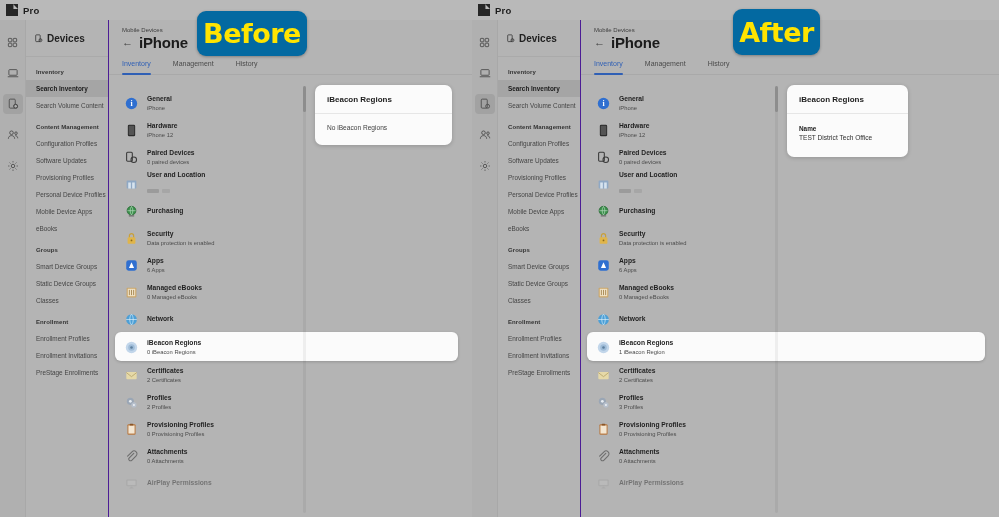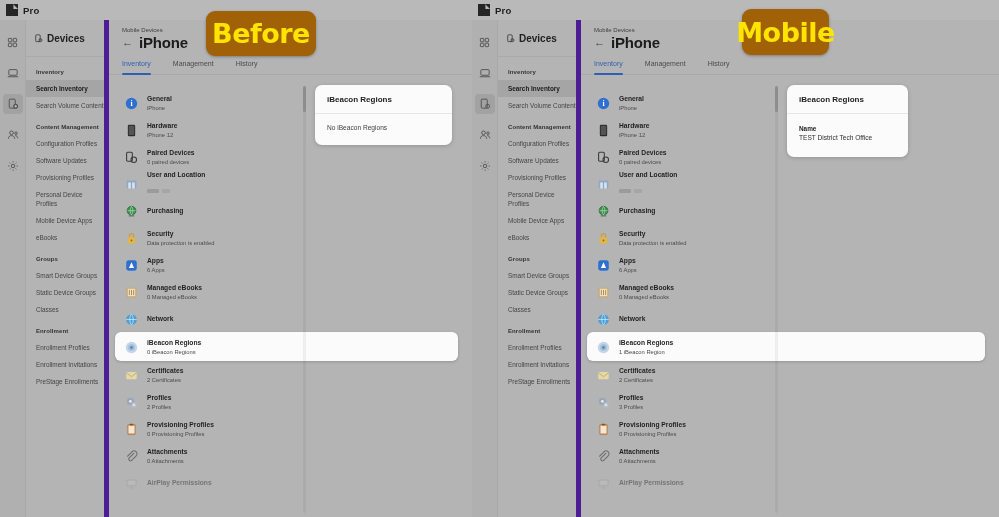--- a/index.html
+++ b/index.html
@@ -47,21 +47,21 @@
     width: 20px; height: 20px; border-radius: 4px;
     display: flex; align-items: center; justify-content: center;
     color: #4d4d4d;
   }
   .rail-item.active { background: #a2a2a2; }
   .rail-item svg { display: block; }
 
   
   .navcol {
     position: absolute; left: 26px; top: 20px; bottom: 0; width: 83px;
-    background: #b4b4b4; border-right: 5px solid #4c1d95;
+    background: #b4b4b4; border-right: 1px solid #4c1d95;
   }
   .nav-head {
     height: 37px; display: flex; align-items: center; gap: 4px;
     padding-left: 8px; border-bottom: 1px solid #aaaaaa;
   }
   .nav-head .htxt { font-size: 10px; font-weight: bold; color: #1f1f1f; }
   .nav-list { padding: 12px 0 0 0; }
   .nav-group-title {
     font-size: 6px; font-weight: bold; color: #333; letter-spacing: .1px;
     padding: 0 0 5px 10px;
@@ -141,24 +141,23 @@
     font-size: 8px; font-weight: bold; color: #1c1c1c;
     padding: 10px 12px 9px 12px; border-bottom: 1px solid #e6e6e6;
   }
   .detail-body { padding: 10px 12px 14px 12px; }
   .detail-empty { font-size: 6.6px; color: #3f3f3f; }
   .detail-label { font-size: 6.4px; font-weight: bold; color: #1c1c1c; line-height: 9px; }
   .detail-value { font-size: 6.6px; color: #2e2e2e; line-height: 10px; }
 
   
   .badge {
-    position: absolute; background: #a16207; border-radius: 9px;
+    position: absolute; background: #0369a1; border-radius: 9px;
     display: flex; align-items: center; justify-content: center;
     box-shadow: 0 1px 3px rgba(0,0,0,.3);
-    margin-left: 9px;
   }
   .badge span {
     color: #ffe400; font-weight: bold; letter-spacing: -.5px;
     font-family: "DejaVu Sans", sans-serif;
   }
   .badge.before { left: 197px; top: 11px; width: 110px; height: 45px; }
   .badge.before span { font-size: 27px; }
   .badge.after { left: 733px; top: 9px; width: 87px; height: 46px; }
   .badge.after span { font-size: 27px; }
 </style>
@@ -718,17 +717,17 @@
           <div class="detail-head">iBeacon Regions</div>
           <div class="detail-body">
             <div class="detail-label">Name</div>
             <div class="detail-value">TEST District Tech Office</div>
           </div>
         </div>
       </div>
     </div>
 
     <div class="badge after" style="left:261px;">
-      <span>Mobile</span>
+      <span>After</span>
     </div>
   </div>
 
 </div>
 
 </body></html>

